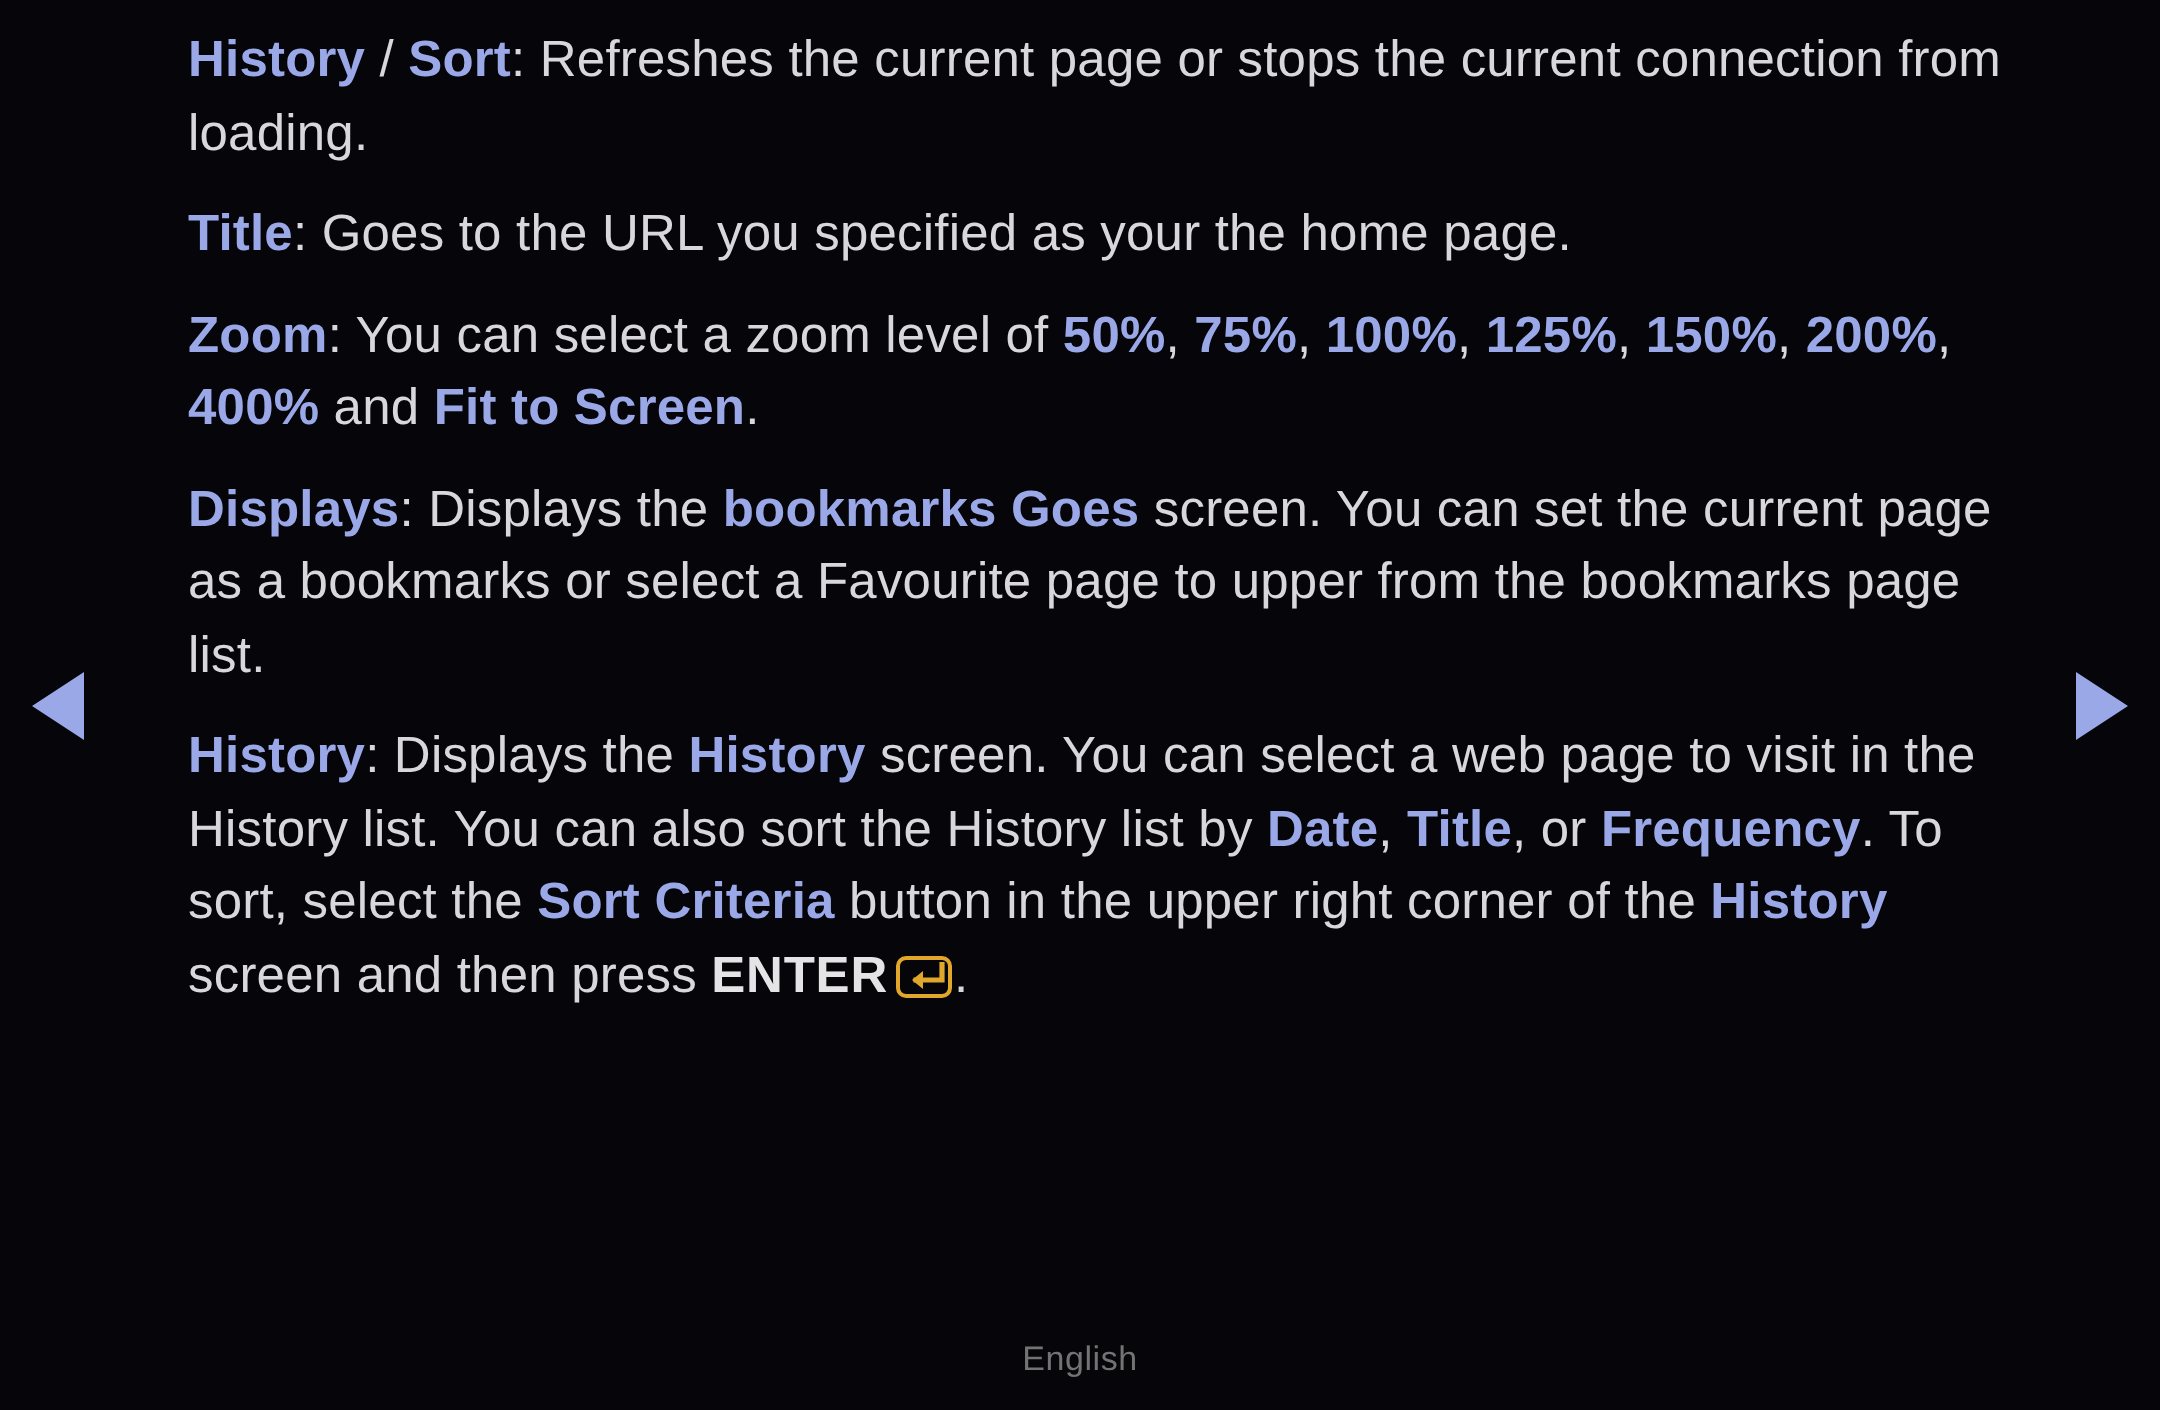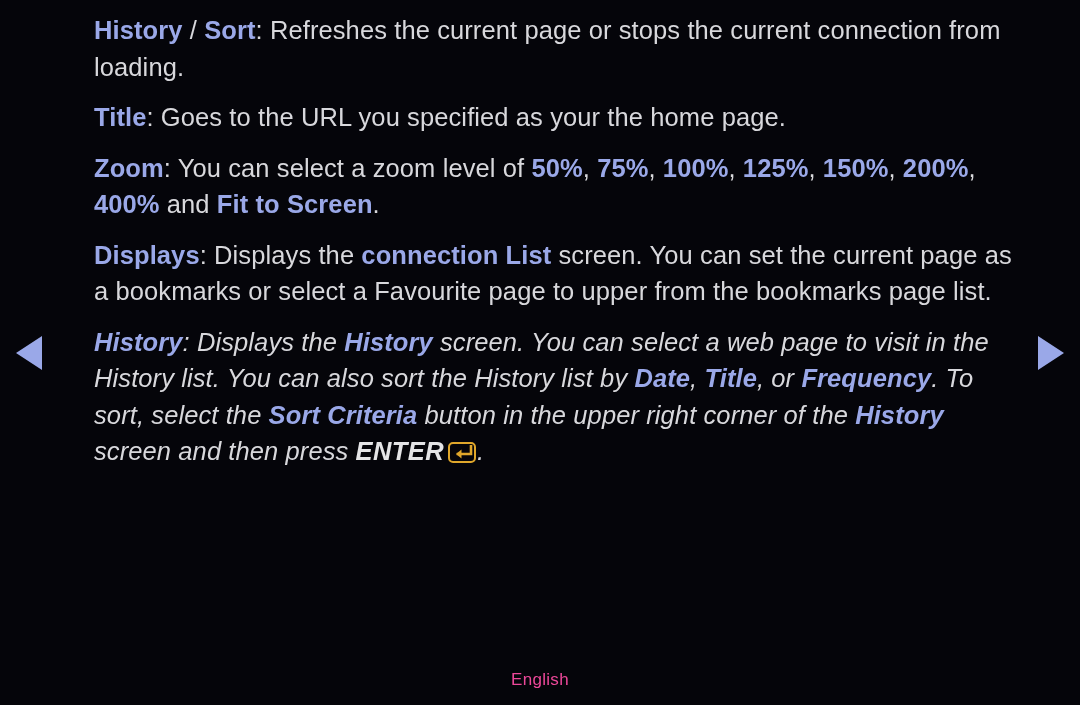--- a/index.html
+++ b/index.html
@@ -50,21 +50,21 @@
   }
 
   p.para {
     margin: 0 0 14px 0;
     font-size: 25.5px;
     line-height: 36.5px;
     color: #d8d8dc;
     letter-spacing: 0.1px;
     text-align: left;
   }
-  p.para:last-child { margin-bottom: 12px; font-style: italic; }
+  p.para:last-child { margin-bottom: 12px; }
 
   .kw {
     color: #9aa8e8;
     font-weight: bold;
   }
   .kw-plain {
     color: #d8d8dc;
     font-weight: normal;
   }
   .bold-white {
@@ -93,38 +93,38 @@
   }
 
   
   #footer-lang {
     position: absolute;
     left: 0;
     right: 0;
     top: 670px;
     text-align: center;
     font-size: 17px;
-    color: #ec4899;
+    color: #737373;
     letter-spacing: 0.3px;
   }
 </style>
 </head>
 <body>
 
 <div id="screen">
 
   <div class="nav-arrow left"></div>
 
   <div class="nav-arrow right"></div>
 
   <div id="content">
       <p class="para"><span class="kw">History</span><span class="kw-plain"> / </span><span class="kw">Sort</span><span class="kw-plain">: Refreshes the current page or stops the current connection from loading.</span></p>
       <p class="para"><span class="kw">Title</span><span class="kw-plain">: Goes to the URL you specified as your the home page.</span></p>
       <p class="para"><span class="kw">Zoom</span><span class="kw-plain">: You can select a zoom level of </span><span class="kw">50%</span><span class="kw-plain">, </span><span class="kw">75%</span><span class="kw-plain">, </span><span class="kw">100%</span><span class="kw-plain">, </span><span class="kw">125%</span><span class="kw-plain">, </span><span class="kw">150%</span><span class="kw-plain">, </span><span class="kw">200%</span><span class="kw-plain">, </span><span class="kw">400%</span><span class="kw-plain"> and </span><span class="kw">Fit to Screen</span><span class="kw-plain">.</span></p>
-      <p class="para"><span class="kw">Displays</span><span class="kw-plain">: Displays the </span><span class="kw">connection List</span><span class="kw-plain"> screen. You can set the current page as a bookmarks or select a Favourite page to upper from the bookmarks page list.</span></p>
+      <p class="para"><span class="kw">Displays</span><span class="kw-plain">: Displays the </span><span class="kw">bookmarks Goes</span><span class="kw-plain"> screen. You can set the current page as a bookmarks or select a Favourite page to upper from the bookmarks page list.</span></p>
       <p class="para"><span class="kw">History</span><span class="kw-plain">: Displays the </span><span class="kw">History</span><span class="kw-plain"> screen. You can select a web page to visit in the History list. You can also sort the History list by </span><span class="kw">Date</span><span class="kw-plain">, </span><span class="kw">Title</span><span class="kw-plain">, or </span><span class="kw">Frequency</span><span class="kw-plain">. To sort, select the </span><span class="kw">Sort Criteria</span><span class="kw-plain"> button in the upper right corner of the </span><span class="kw">History</span><span class="kw-plain"> screen and then press </span><span class="bold-white">ENTER</span><span class="enter-key"><svg width="22" height="17" viewBox="0 0 22 17" aria-hidden="true">
             <path d="M19 1 L19 9 L6 9" fill="none" stroke="#e0a72b" stroke-width="2.6" stroke-linecap="square" stroke-linejoin="miter"></path>
             <path d="M9.5 4.5 L4 9 L9.5 13.5 Z" fill="#e0a72b"></path>
           </svg></span><span class="kw-plain">.</span></p>
     </div>
 
   <div id="footer-lang">English</div>
 
 </div>
 

